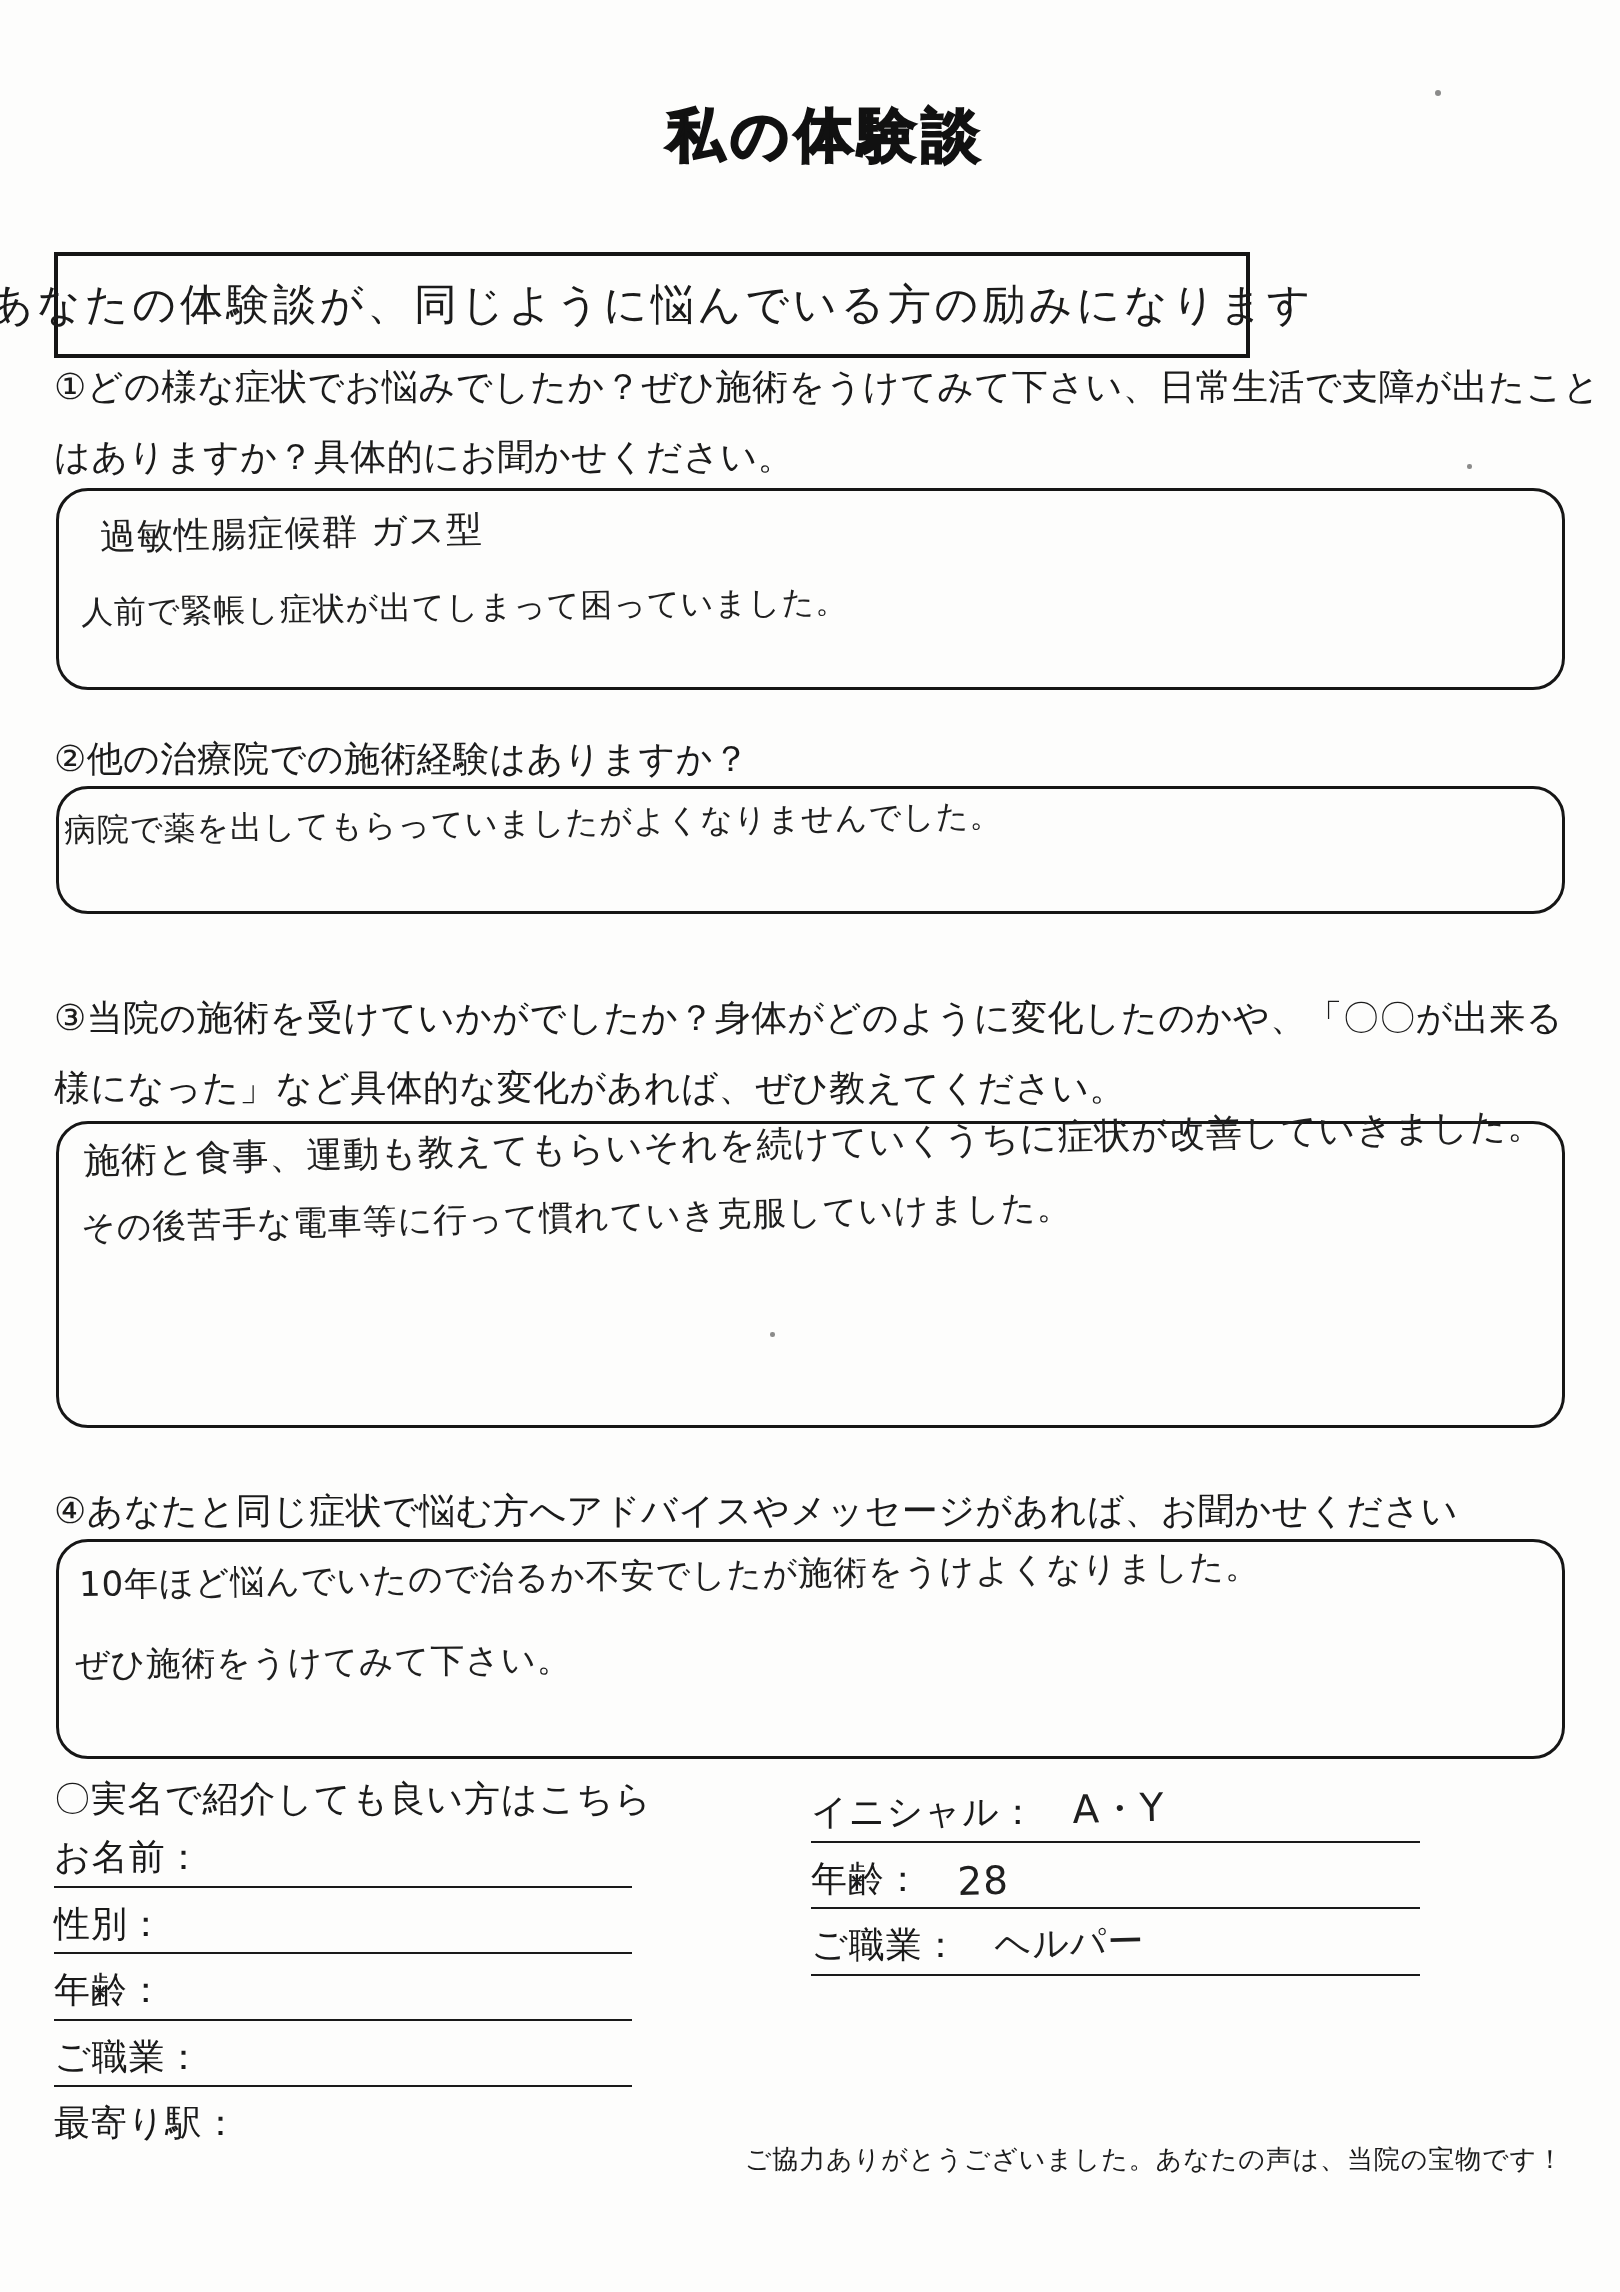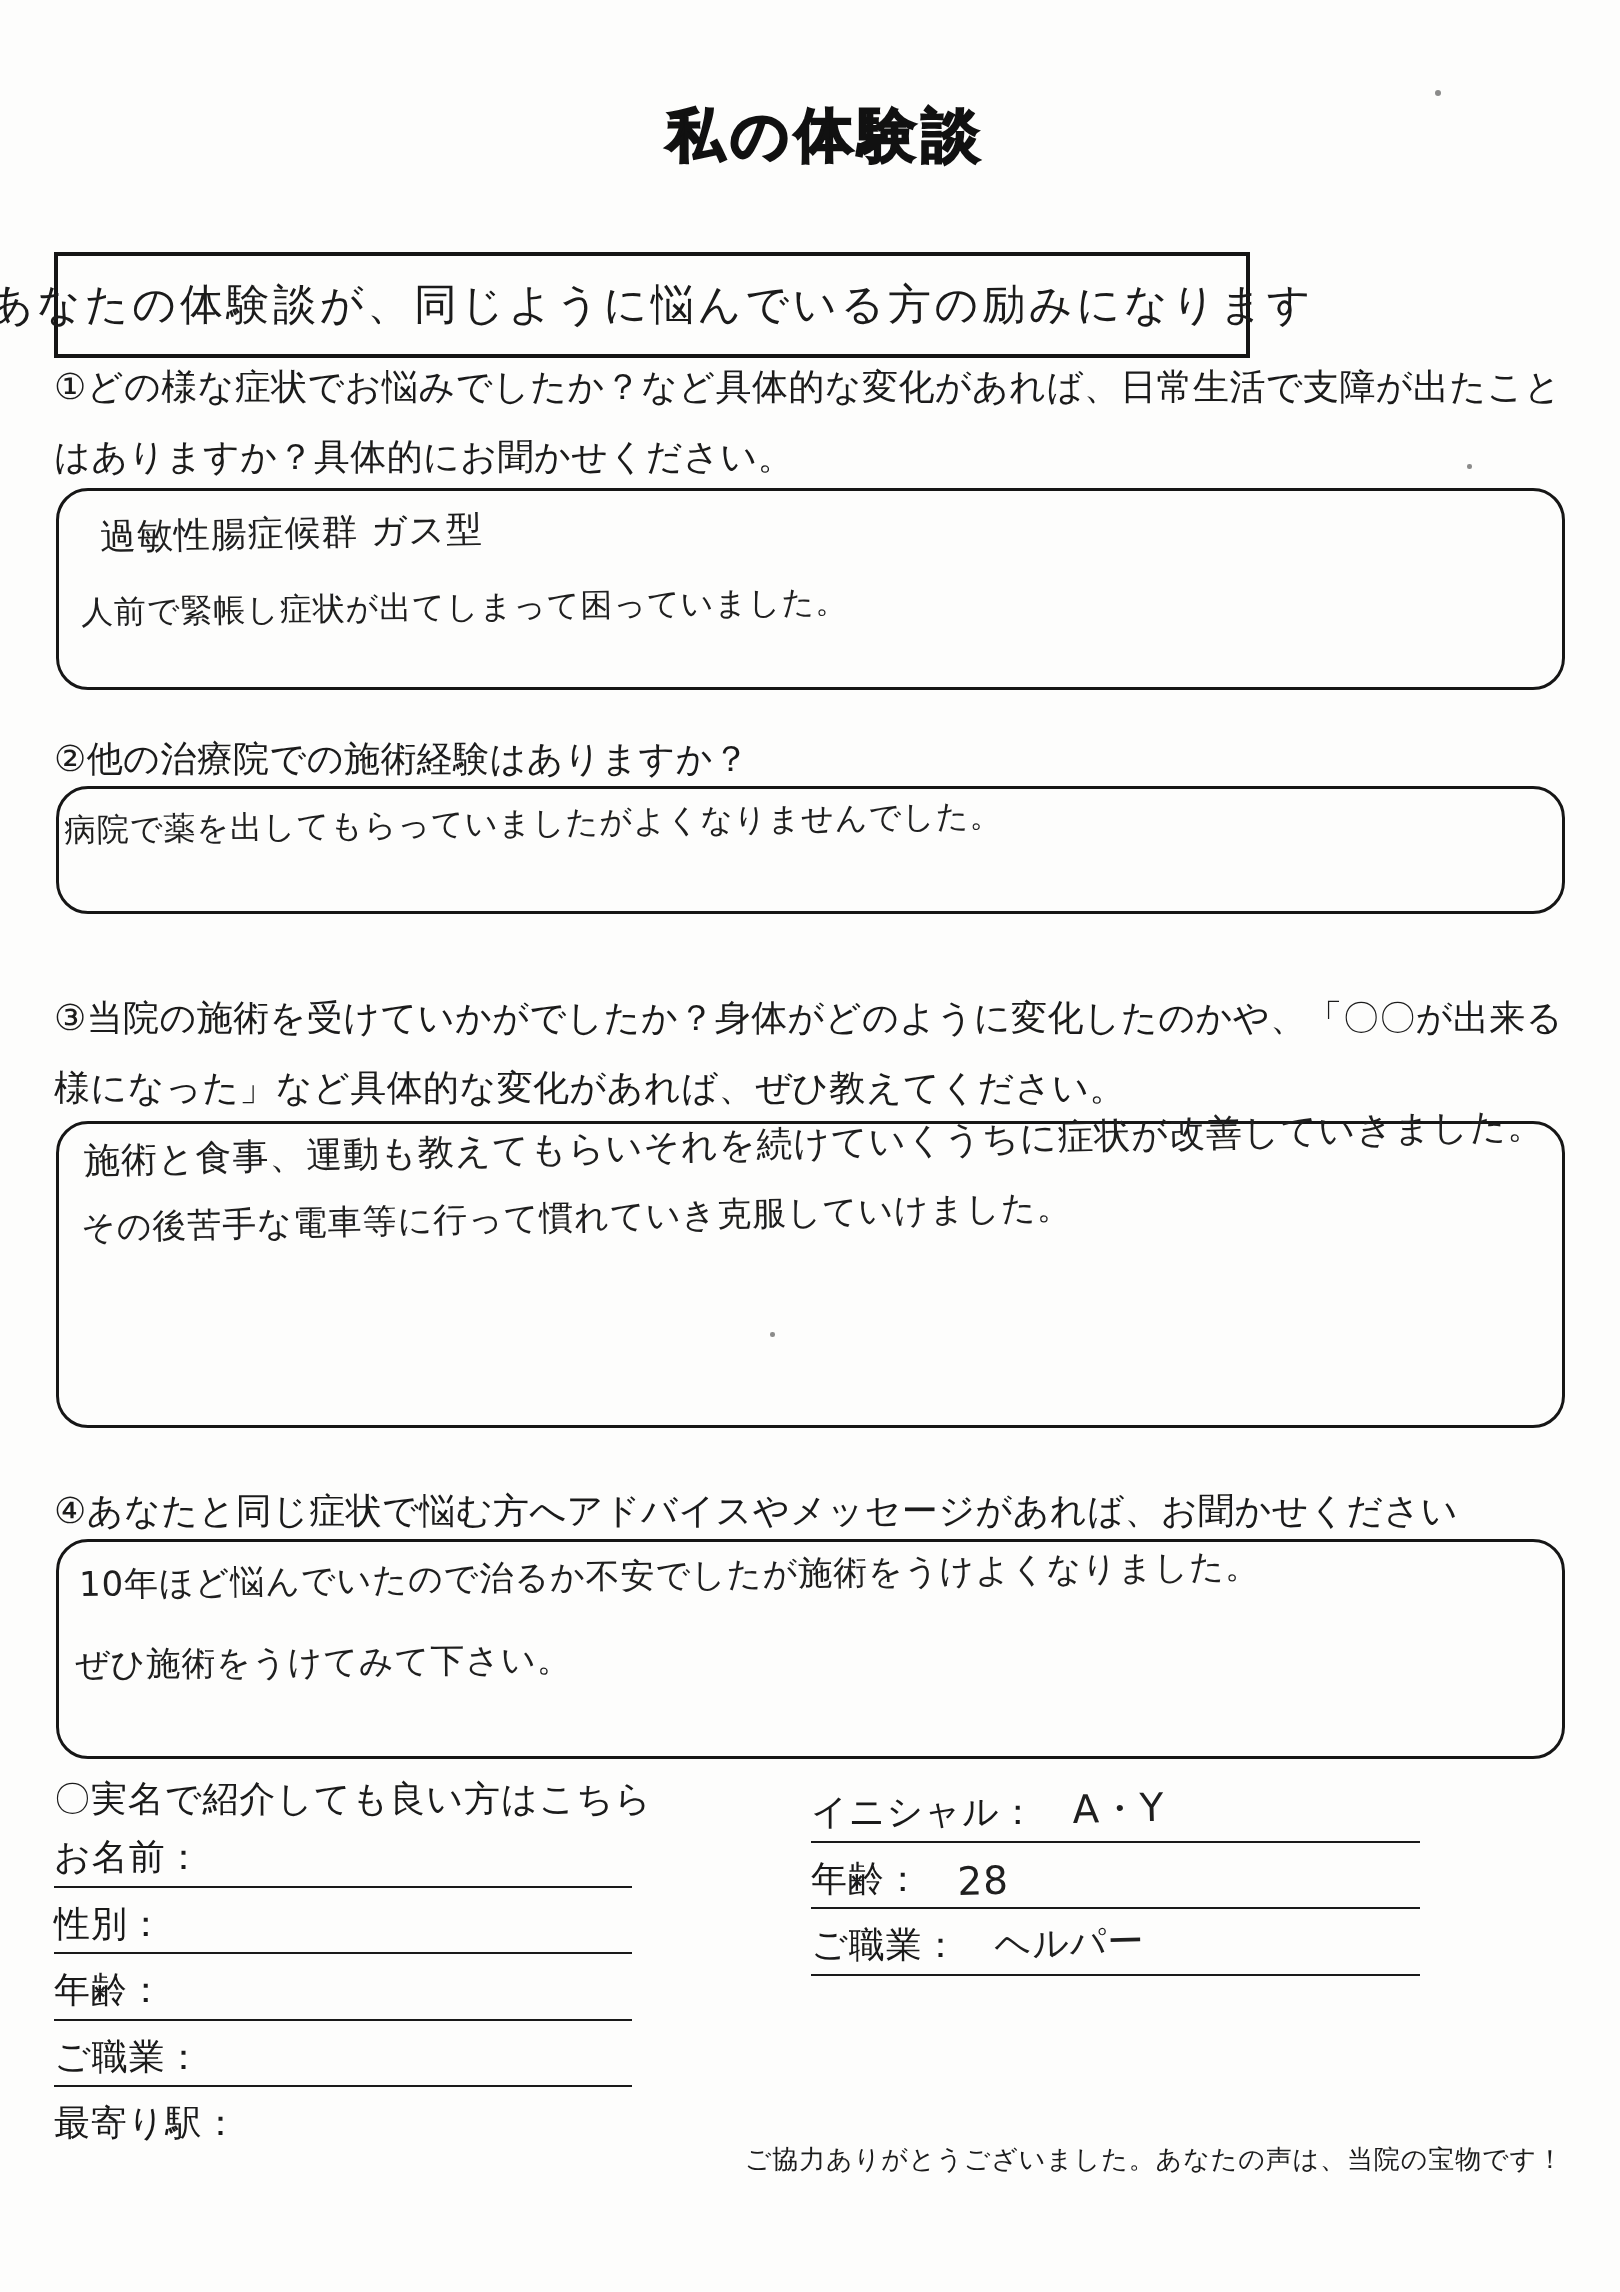--- a/index.html
+++ b/index.html
@@ -135,21 +135,21 @@
 
 <div class="page">
 
   <h1 class="title">私の体験談</h1>
 
   <div class="banner">
     <div class="banner-text">あなたの体験談が、同じように悩んでいる方の励みになります</div>
   </div>
 
   <section class="q" style="top:352px">
-    <div class="q-line">①どの様な症状でお悩みでしたか？など具体的な変化があれば、日常生活で支障が出たこと</div>
+    <div class="q-line">①どの様な症状でお悩みでしたか？ぜひ施術をうけてみて下さい、日常生活で支障が出たこと</div>
     <div class="q-line">はありますか？具体的にお聞かせください。</div>
   </section>
 
   <div class="answer-box" style="top:488px;height:202px">
     <div class="hw hw-line hw-a1-l1">過敏性腸症候群 ガス型</div>
     <div class="hw hw-line hw-a1-l2">人前で緊帳し症状が出てしまって困っていました。</div>
   </div>
 
   <section class="q" style="top:724px">
     <div class="q-line">②他の治療院での施術経験はありますか？</div>

